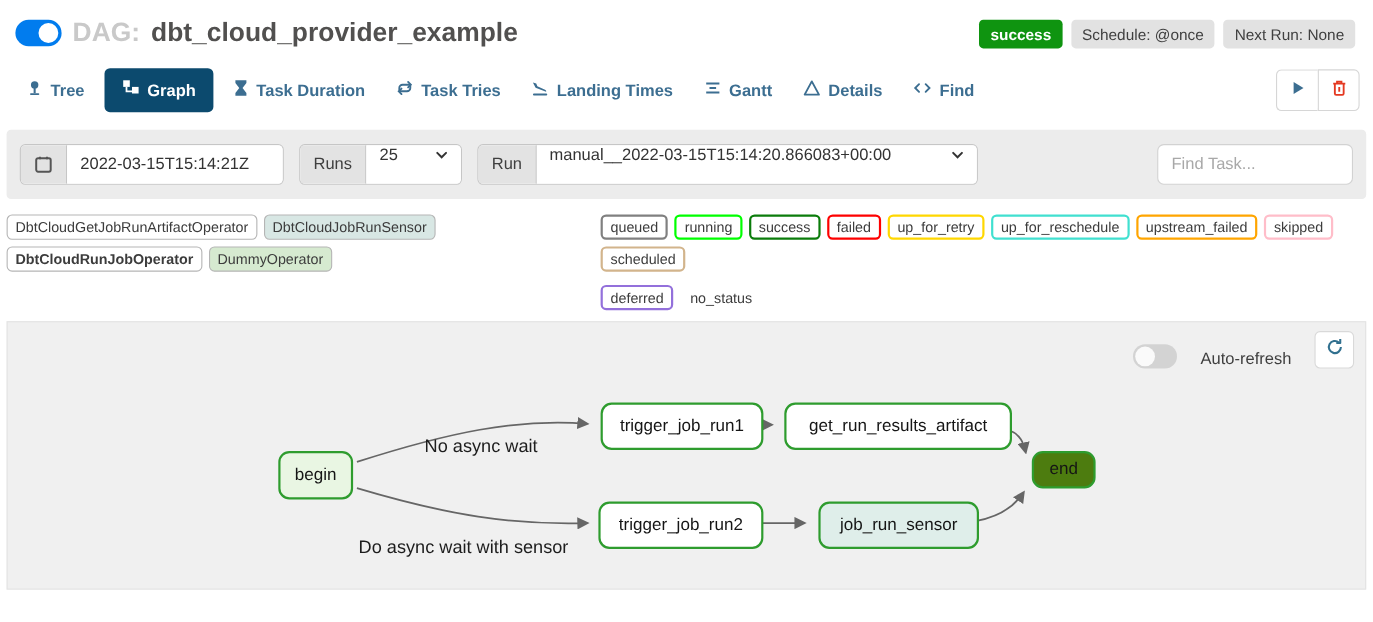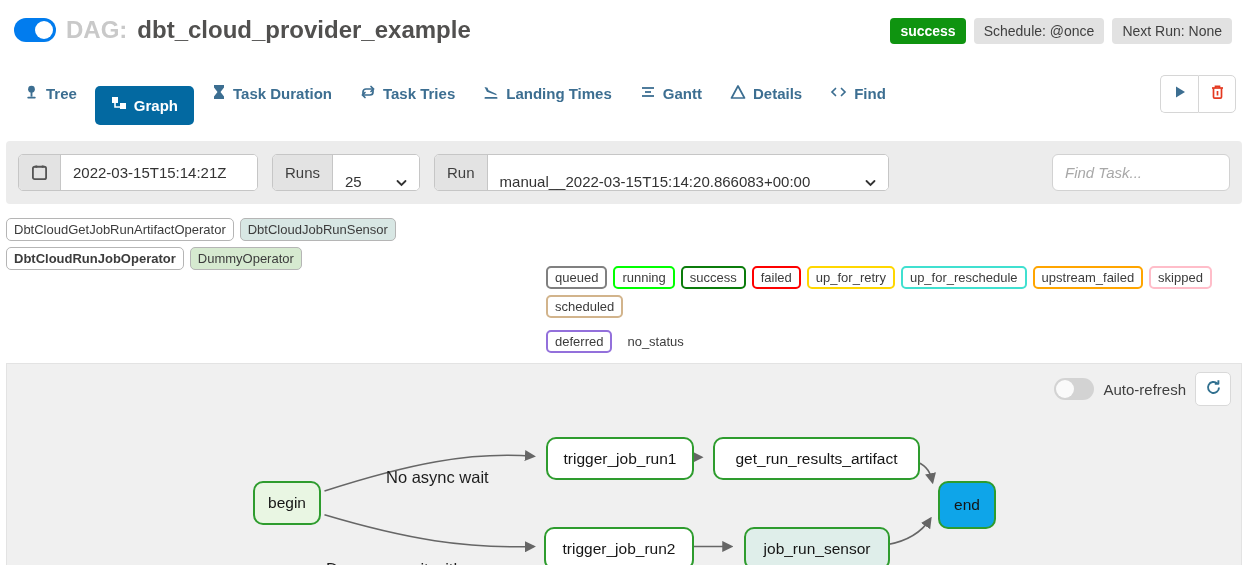--- a/index.html
+++ b/index.html
@@ -14,54 +14,54 @@
   .dag-prefix { font-size: 24px; font-weight: 600; color: #c9c9c9; }
   .dag-name { font-size: 24px; font-weight: 700; color: #51504f; }
   .header-right { display: flex; gap: 8px; align-items: center; margin-top: 2px; }
   .badge { font-size: 14px; padding: 5px 10px; border-radius: 4px; background: #e2e2e2; color: #3f3f3f; }
   .badge.success { background: #0f9410; color: #fff; font-weight: 600; }
 
   
   .tabbar { display: flex; align-items: center; margin: 18px 12px 0 14px; }
   .tab { display: flex; align-items: center; gap: 7px; color: #3c6e91; font-size: 15px; font-weight: 600;
          padding: 10px 10px; border-radius: 5px; cursor: pointer; white-space: nowrap; margin-right: 8px; }
-  .tab.active { background: #0369a1; color: #fff; padding: 10px 16px; margin-top: 24px; }
+  .tab.active { background: #0c4a6e; color: #fff; padding: 10px 16px; }
   .tab svg { flex: none; }
   .tab-spacer { flex: 1; }
   .btn-group { display: flex; }
   .icon-btn { width: 38px; height: 38px; background: #fff; border: 1px solid #d6d6d6; display: flex; align-items: center; justify-content: center; cursor: pointer; }
   .icon-btn.first { border-radius: 5px 0 0 5px; border-right: none; }
   .icon-btn.last { border-radius: 0 5px 5px 0; }
 
   
   .filter-panel { margin: 16px 6px 0; background: #ececec; border-radius: 4px; padding: 13px 12px; }
   .filter-row { display: flex; align-items: center; gap: 14px; }
   .filter-row + .filter-row { margin-top: 10px; }
   .igroup { display: flex; align-items: stretch; height: 37px; border-radius: 5px; overflow: hidden; border: 1px solid #c6c6c6; background: #fff; }
   .addon { display: flex; align-items: center; padding: 0 12px; background: #e3e3e3; border-right: 1px solid #c6c6c6; font-size: 15px; color: #3f3f3f; }
   .igroup input { border: none; outline: none; font-size: 15px; color: #333; padding: 11px 12px; font-family: inherit; background: #fff; }
-  .sel { display: flex; align-items: flex-end; gap: 10px; padding: 0 12px; font-size: 15px; color: #333; background: #fff; cursor: pointer; white-space: nowrap; }
+  .sel { display: flex; align-items: flex-start; gap: 10px; padding: 0 12px; font-size: 15px; color: #333; background: #fff; cursor: pointer; white-space: nowrap; }
   .find-input { margin-left: auto; height: 37px; width: 178px; border: 1px solid #d2d2d2; border-radius: 6px; background: #fff;
-                font-size: 15px; padding: 0 12px; color: #333; outline: none; font-family: inherit; font-style: italic; }
+                font-size: 15px; padding: 0 12px; color: #333; outline: none; font-family: inherit; }
   .find-input::placeholder { color: #a8a8a8; }
   .update-btn { height: 37px; padding: 0 15px; background: #fff; border: 2px solid #1e88e5; color: #1e88e5;
                 font-size: 15px; font-weight: 500; border-radius: 6px; cursor: pointer; font-family: inherit; }
 
   
   .legend { display: flex; margin: 14px 4px 0; padding: 0 2px; align-items: flex-start; }
   .legend-ops { width: 540px; display: flex; flex-wrap: wrap; gap: 6px; }
-  .legend-states { flex: 1; display: flex; flex-wrap: wrap; gap: 6px; align-items: flex-end; margin-top: 48px; }
+  .legend-states { flex: 1; display: flex; flex-wrap: wrap; gap: 6px; align-items: flex-end; }
   .pill { font-size: 13px; color: #3c3c3c; border: 1px solid #b5b5b5; border-radius: 5px; padding: 3px 7px; background: #fff; white-space: nowrap; }
   .spill { font-size: 13px; color: #3c3c3c; border: 2px solid #808080; border-radius: 5px; padding: 2px 7px; background: #fff; white-space: nowrap; }
   .spill.bare { border-color: transparent; }
   .break { flex-basis: 100%; height: 0; }
 
   
   .canvas { position: relative; margin: 10px 6px 6px; height: 244px; background: #f0f0f0; border: 1px solid #e3e3e3; }
-  .refresh-wrap { position: absolute; top: 8px; right: 10px; display: flex; align-items: center; gap: 9px; }
+  .refresh-wrap { position: absolute; top: 8px; right: 10px; display: flex; align-items: flex-end; gap: 21px; }
   .toggle-off { width: 40px; height: 22px; border-radius: 11px; background: #d3d3d3; position: relative; cursor: pointer; }
   .toggle-off .knob { position: absolute; left: 2px; top: 2px; width: 18px; height: 18px; border-radius: 50%; background: #fafafa; }
   .auto-label { font-size: 15px; color: #3f3f3f; }
   .refresh-btn { width: 36px; height: 34px; background: #fff; border: 1px solid #d9d9d9; border-radius: 5px; display: flex; align-items: center; justify-content: center; cursor: pointer; }
   .edges { position: absolute; inset: 0; width: 100%; height: 100%; }
   .node { position: absolute; display: flex; align-items: center; justify-content: center;
           border: 2.5px solid #2e9c2e; border-radius: 10px; background: #fff;
           font-size: 15.5px; color: #151515; cursor: pointer; }
   .edge-label { position: absolute; font-size: 16.5px; color: #1d1d1d; white-space: nowrap; }
 </style>
@@ -236,21 +236,21 @@
   </svg>
 
   <div class="edge-label" style="left:379px; top:104px;">No async wait</div>
   <div class="edge-label" style="left:319px; top:196px;">Do async wait with sensor</div>
 
   <div class="node" style="left: 246px; top: 117px; width: 68px; height: 44px; background-color: rgb(233, 246, 227);">begin</div>
   <div class="node" style="left: 539px; top: 73px; width: 148px; height: 43px; background-color: rgb(255, 255, 255);">trigger_job_run1</div>
   <div class="node" style="left: 706px; top: 73px; width: 207px; height: 43px; background-color: rgb(255, 255, 255);">get_run_results_artifact</div>
   <div class="node" style="left: 537px; top: 163px; width: 150px; height: 43px; background-color: rgb(255, 255, 255);">trigger_job_run2</div>
   <div class="node" style="left: 737px; top: 163px; width: 146px; height: 43px; background-color: rgb(223, 238, 234);">job_run_sensor</div>
-  <div class="node" style="left: 931px; top: 117px; width: 58px; height: 48px; background-color: #0ea5e9;">end</div>
+  <div class="node" style="left: 931px; top: 117px; width: 58px; height: 34px; background-color: #4d7c0f;">end</div>
 
   <div class="refresh-wrap">
     <div class="toggle-off">
         <div class="knob"></div>
       </div>
     <span class="auto-label">Auto-refresh</span>
     <div class="refresh-btn">
       <span><svg width="17" height="17" viewBox="0 0 17 17" fill="none" stroke="#31708f" stroke-width="1.9">
             <path d="M14 8.5 a5.5 5.5 0 1 1 -1.8 -4.1"></path>
             <path d="M13.4 1.2 L13.4 4.8 L9.8 4.8" fill="none" stroke-linejoin="round"></path>

